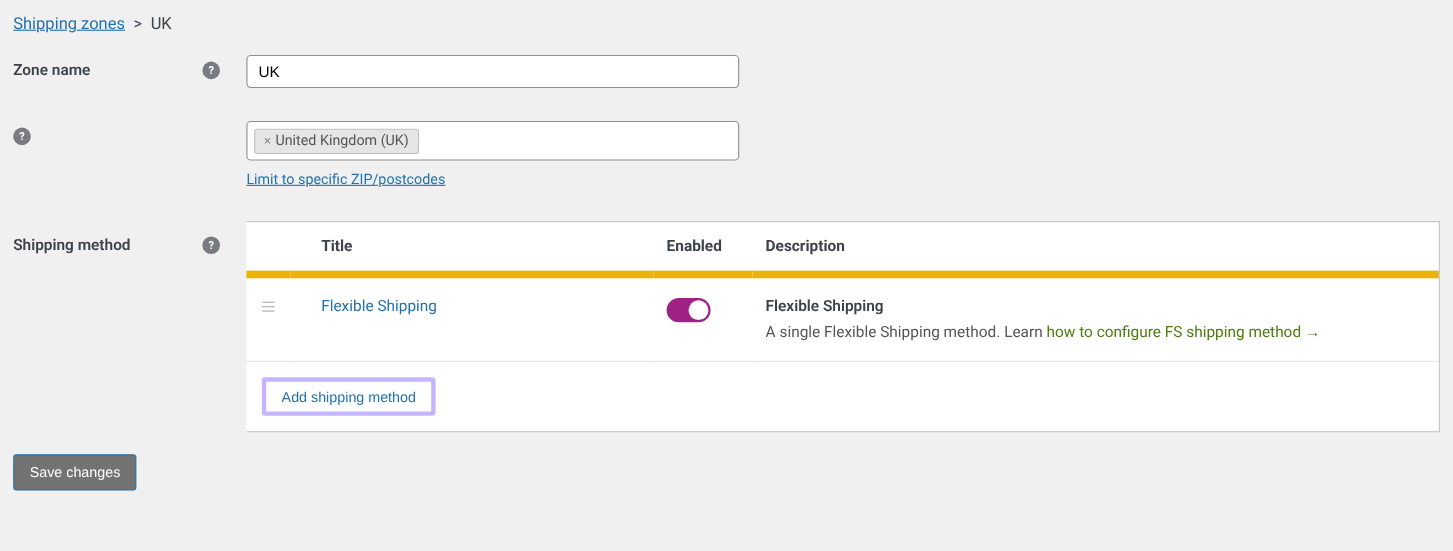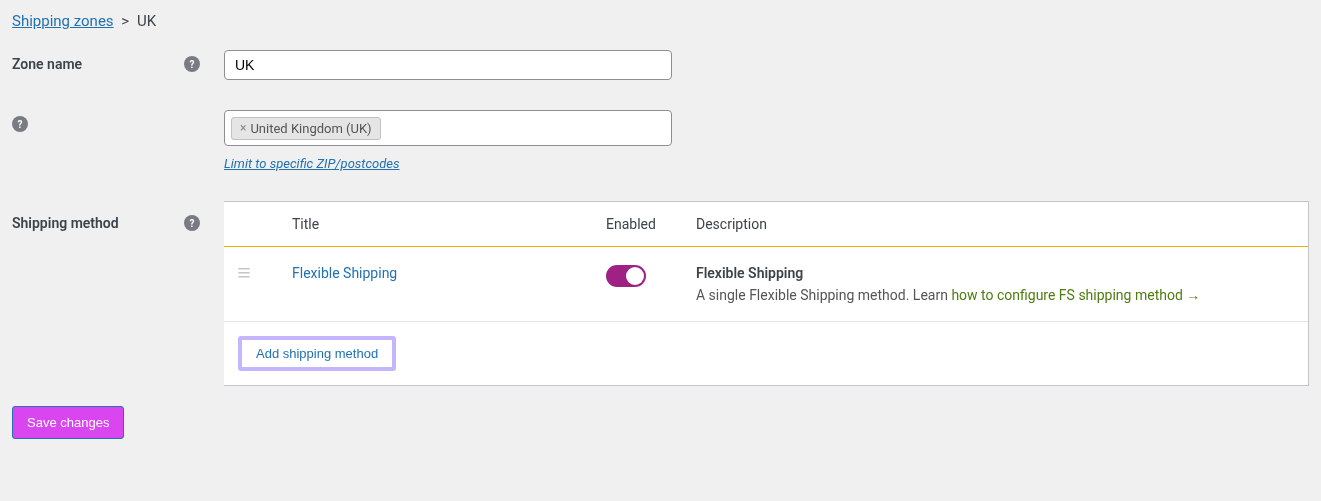--- a/index.html
+++ b/index.html
@@ -100,38 +100,37 @@
       color: #888;
       font-size: 12px;
       cursor: pointer;
     }
     .sub-link {
       display: inline-block;
       margin-top: 10px;
       color: #2271b1;
       text-decoration: underline;
       font-size: 13px;
-      font-style: italic;
     }
     .methods-table-wrap {
       background: #fff;
       border: 1px solid #c3c4c7;
       border-left: none;
       margin-left: 12px;
       flex: 1;
     }
     .methods-table {
       width: 100%;
       border-collapse: collapse;
     }
     .methods-table th {
       text-align: left;
       padding: 14px 12px;
-      font-weight: 400;
-      border-bottom: 1px solid #eab308;
+      font-weight: 700;
+      border-bottom: 7px solid #eab308;
       font-size: 14px;
     }
     .methods-table th.col-sort { width: 40px; }
     .methods-table th.col-title { width: 330px; padding-left: 28px;}
     .methods-table th.col-enabled { width: 90px; }
     .methods-table td {
       padding: 18px 12px;
       border-bottom: 1px solid #e5e5e5;
       vertical-align: top;
     }
@@ -188,21 +187,21 @@
       border-radius: 3px;
       background: #fff;
       color: #2271b1;
       font-size: 13px;
       cursor: pointer;
     }
     .btn-primary {
       padding: 8px 14px;
       border: 1px solid #2271b1;
       border-radius: 3px;
-      background: #d946ef;
+      background: #737373;
       color: #fff;
       font-size: 13px;
       cursor: pointer;
     }
     .form-row.methods {
       margin-bottom: 20px;
     }
     .form-row.methods .form-label {
       padding-top: 14px;
     }

